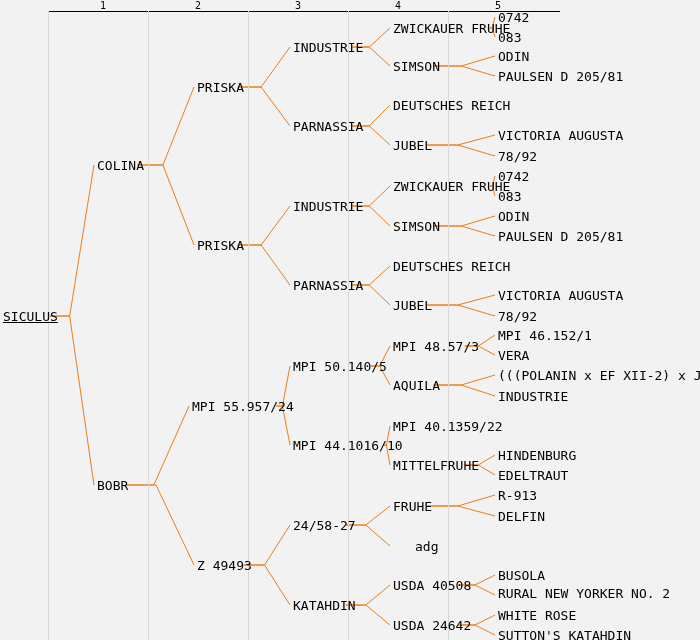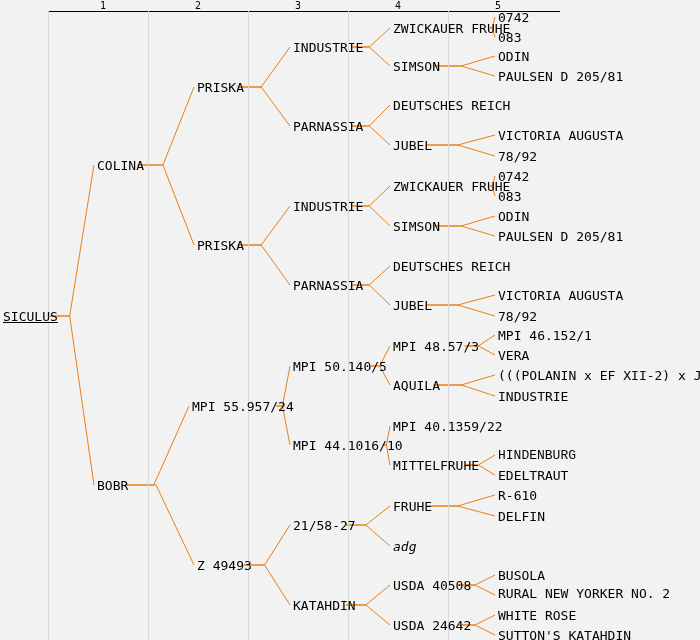--- a/index.html
+++ b/index.html
@@ -136,56 +136,56 @@
       <div class="node-label" style="left: 197px; top: 82px;">PRISKA</div>
       <div class="node-label" style="left: 197px; top: 240px;">PRISKA</div>
       <div class="node-label" style="left: 192px; top: 401px;">MPI 55.957/24</div>
       <div class="node-label" style="left: 197px; top: 560px;">Z 49493</div>
       <div class="node-label" style="left: 293px; top: 42px;">INDUSTRIE</div>
       <div class="node-label" style="left: 293px; top: 121px;">PARNASSIA</div>
       <div class="node-label" style="left: 293px; top: 201px;">INDUSTRIE</div>
       <div class="node-label" style="left: 293px; top: 280px;">PARNASSIA</div>
       <div class="node-label" style="left: 293px; top: 361px;">MPI 50.140/5</div>
       <div class="node-label" style="left: 293px; top: 440px;">MPI 44.1016/10</div>
-      <div class="node-label" style="left: 293px; top: 520px;">21/58-27</div>
+      <div class="node-label" style="left: 293px; top: 520px;">24/58-27</div>
       <div class="node-label" style="left: 293px; top: 600px;">KATAHDIN</div>
       <div class="node-label" style="left: 393px; top: 23px;">ZWICKAUER FRUHE</div>
       <div class="node-label" style="left: 393px; top: 61px;">SIMSON</div>
       <div class="node-label" style="left: 393px; top: 100px;">DEUTSCHES REICH</div>
       <div class="node-label" style="left: 393px; top: 140px;">JUBEL</div>
       <div class="node-label" style="left: 393px; top: 181px;">ZWICKAUER FRUHE</div>
       <div class="node-label" style="left: 393px; top: 221px;">SIMSON</div>
       <div class="node-label" style="left: 393px; top: 261px;">DEUTSCHES REICH</div>
       <div class="node-label" style="left: 393px; top: 300px;">JUBEL</div>
       <div class="node-label" style="left: 393px; top: 341px;">MPI 48.57/3</div>
       <div class="node-label" style="left: 393px; top: 380px;">AQUILA</div>
       <div class="node-label" style="left: 393px; top: 421px;">MPI 40.1359/22</div>
       <div class="node-label" style="left: 393px; top: 460px;">MITTELFRUHE</div>
       <div class="node-label" style="left: 393px; top: 501px;">FRUHE</div>
-      <div class="node-label" style="left: 393px; top: 541px; font-style: italic;">adg</div>
+      <div class="node-label" style="left: 415px; top: 541px;">adg</div>
       <div class="node-label" style="left: 393px; top: 580px;">USDA 40508</div>
       <div class="node-label" style="left: 393px; top: 620px;">USDA 24642</div>
       <div class="node-label" style="left: 498px; top: 12px;">0742</div>
       <div class="node-label" style="left: 498px; top: 32px;">083</div>
       <div class="node-label" style="left: 498px; top: 51px;">ODIN</div>
       <div class="node-label" style="left: 498px; top: 71px;">PAULSEN D 205/81</div>
       <div class="node-label" style="left: 498px; top: 130px;">VICTORIA AUGUSTA</div>
       <div class="node-label" style="left: 498px; top: 151px;">78/92</div>
       <div class="node-label" style="left: 498px; top: 171px;">0742</div>
       <div class="node-label" style="left: 498px; top: 191px;">083</div>
       <div class="node-label" style="left: 498px; top: 211px;">ODIN</div>
       <div class="node-label" style="left: 498px; top: 231px;">PAULSEN D 205/81</div>
       <div class="node-label" style="left: 498px; top: 290px;">VICTORIA AUGUSTA</div>
       <div class="node-label" style="left: 498px; top: 311px;">78/92</div>
       <div class="node-label" style="left: 498px; top: 330px;">MPI 46.152/1</div>
       <div class="node-label" style="left: 498px; top: 350px;">VERA</div>
       <div class="node-label" style="left: 498px; top: 370px;">(((POLANIN x EF XII-2) x JUBEL) x</div>
       <div class="node-label" style="left: 498px; top: 391px;">INDUSTRIE</div>
-      <div class="node-label" style="left: 498px; top: 450px; font-family: Liberation Mono, monospace;">HINDENBURG</div>
+      <div class="node-label" style="left: 498px; top: 450px;">HINDENBURG</div>
       <div class="node-label" style="left: 498px; top: 470px;">EDELTRAUT</div>
-      <div class="node-label" style="left: 498px; top: 490px;">R-610</div>
+      <div class="node-label" style="left: 498px; top: 490px;">R-913</div>
       <div class="node-label" style="left: 498px; top: 511px;">DELFIN</div>
       <div class="node-label" style="left: 498px; top: 570px;">BUSOLA</div>
       <div class="node-label" style="left: 498px; top: 588px;">RURAL NEW YORKER NO. 2</div>
       <div class="node-label" style="left: 498px; top: 610px;">WHITE ROSE</div>
       <div class="node-label" style="left: 498px; top: 630px;">SUTTON'S KATAHDIN</div>
     </div>
 </div>
 
 </body></html>

